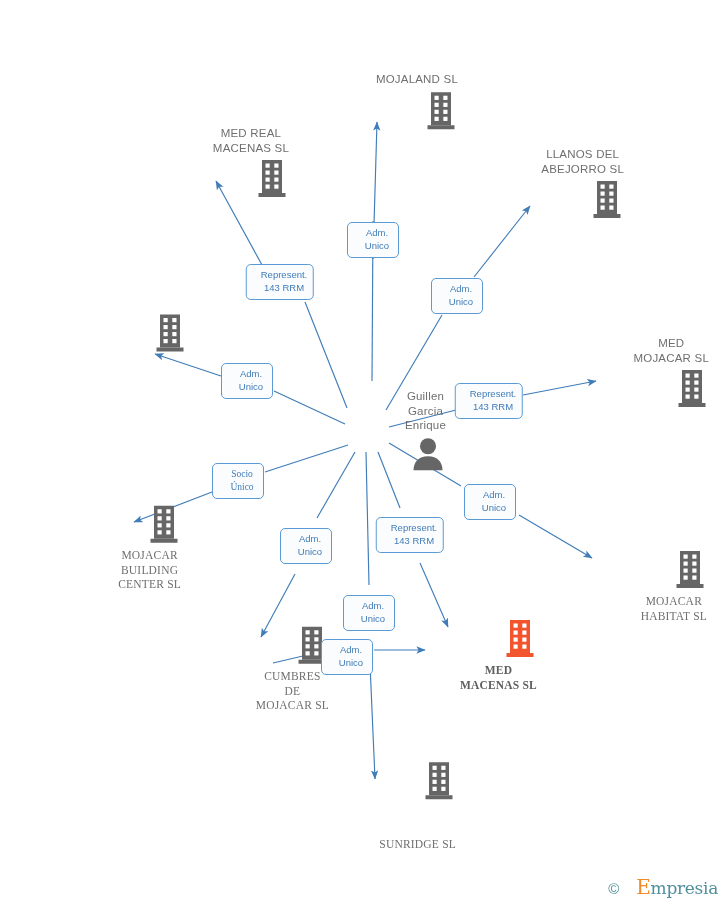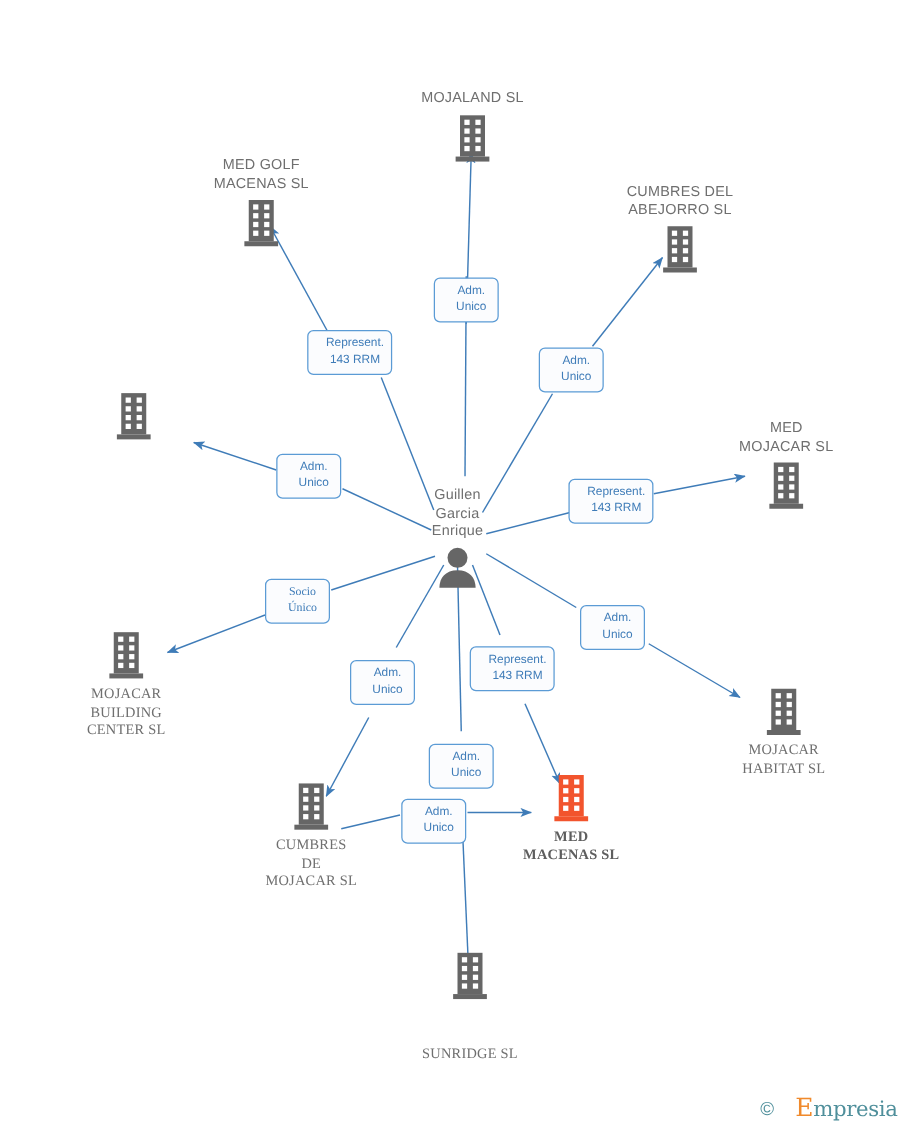--- a/index.html
+++ b/index.html
@@ -21,21 +21,21 @@
     width:728px; height:905px;
     pointer-events:none;
   }
 
   
   .node{
     position:absolute;
     transform:translate(-50%,-50%);
     display:flex;
     flex-direction:column;
-    align-items:center;
+    align-items:flex-end;
     width:160px;
   }
   .node.lbl-below{ flex-direction:column;font-family:Liberation Serif, serif; }
   .node.lbl-above{ flex-direction:column-reverse; }
 
   .node-label{
     font-size:11.5px;
     line-height:14.5px;
     color:#6f6f6f;
     text-align:center;
@@ -167,39 +167,39 @@
             <rect x="10.5" y="5" width="4.2" height="4.2" fill="#ffffff"></rect>
             <rect x="19.3" y="5" width="4.2" height="4.2" fill="#ffffff"></rect>
             <rect x="10.5" y="12" width="4.2" height="4.2" fill="#ffffff"></rect>
             <rect x="19.3" y="12" width="4.2" height="4.2" fill="#ffffff"></rect>
             <rect x="10.5" y="19" width="4.2" height="4.2" fill="#ffffff"></rect>
             <rect x="19.3" y="19" width="4.2" height="4.2" fill="#ffffff"></rect>
             <rect x="10.5" y="26" width="4.2" height="4.2" fill="#ffffff"></rect>
             <rect x="19.3" y="26" width="4.2" height="4.2" fill="#ffffff"></rect>
           </svg>
         </span>
-        <div class="node-label">MED GOLF
+        <div class="node-label">MED REAL
 MACENAS SL</div>
       </div>
       <div class="node lbl-above" style="left: 544px; top: 183px;">
         <span>
           <svg class="glyph" viewBox="0 0 34 40" xmlns="http://www.w3.org/2000/svg" aria-hidden="true">
             <rect x="7" y="1.5" width="20" height="33" fill="#666666"></rect>
             <rect x="3.5" y="34.5" width="27" height="4" fill="#666666"></rect>
             <rect x="10.5" y="5" width="4.2" height="4.2" fill="#ffffff"></rect>
             <rect x="19.3" y="5" width="4.2" height="4.2" fill="#ffffff"></rect>
             <rect x="10.5" y="12" width="4.2" height="4.2" fill="#ffffff"></rect>
             <rect x="19.3" y="12" width="4.2" height="4.2" fill="#ffffff"></rect>
             <rect x="10.5" y="19" width="4.2" height="4.2" fill="#ffffff"></rect>
             <rect x="19.3" y="19" width="4.2" height="4.2" fill="#ffffff"></rect>
             <rect x="10.5" y="26" width="4.2" height="4.2" fill="#ffffff"></rect>
             <rect x="19.3" y="26" width="4.2" height="4.2" fill="#ffffff"></rect>
           </svg>
         </span>
-        <div class="node-label">CUMBRES DEL
+        <div class="node-label">LLANOS DEL
 ABEJORRO SL</div>
       </div>
       <div class="node lbl-above" style="left: 107px; top: 333px;">
         <span>
           <svg class="glyph" viewBox="0 0 34 40" xmlns="http://www.w3.org/2000/svg" aria-hidden="true">
             <rect x="7" y="1.5" width="20" height="33" fill="#666666"></rect>
             <rect x="3.5" y="34.5" width="27" height="4" fill="#666666"></rect>
             <rect x="10.5" y="5" width="4.2" height="4.2" fill="#ffffff"></rect>
             <rect x="19.3" y="5" width="4.2" height="4.2" fill="#ffffff"></rect>
             <rect x="10.5" y="12" width="4.2" height="4.2" fill="#ffffff"></rect>

